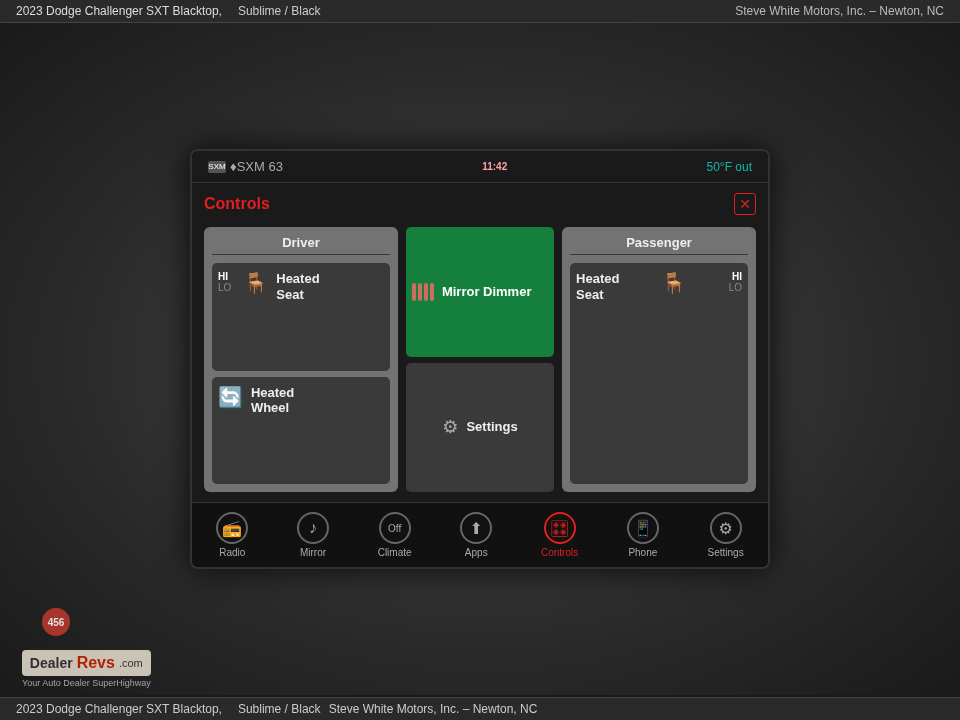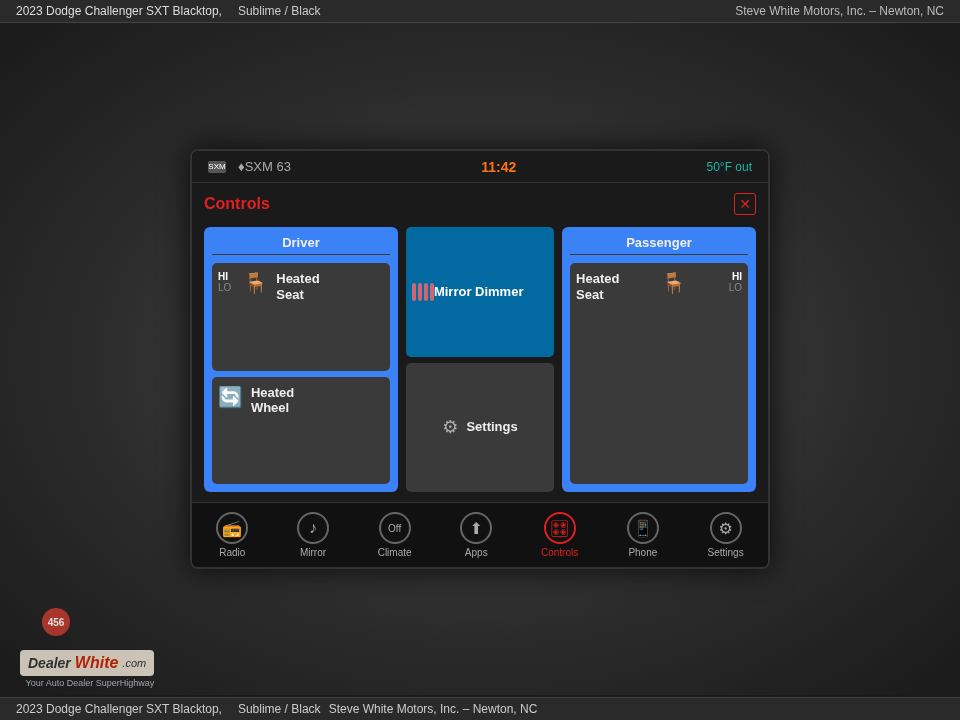--- a/index.html
+++ b/index.html
@@ -73,36 +73,36 @@
       align-items: center;
       gap: 16px;
       border-bottom: 1px solid #333;
       min-height: 32px;
     }
     .screen-status .sxm {
       color: #aaa;
       font-size: 13px;
       display: flex;
       align-items: center;
-      gap: 12px;
+      gap: 4px;
     }
     .screen-status .sxm-icon {
       width: 18px;
       height: 12px;
       background: #555;
       border-radius: 2px;
       display: inline-block;
       font-size: 8px;
       color: #fff;
       text-align: center;
       line-height: 12px;
     }
     .screen-status .time {
-      color: #f97316;
-      font-size: 14px;
+      color: #fca5a5;
+      font-size: 10px;
       font-weight: bold;
       margin-left: auto;
       margin-right: auto;
     }
     .screen-status .temp {
       color: #14b8a6;
       font-size: 12px;
     }
 
     
@@ -141,21 +141,21 @@
     }
 
     
     .zones-row {
       display: flex;
       gap: 8px;
       flex: 1;
     }
 
     .zone {
-      background: #3b82f6;
+      background: #737373;
       border-radius: 6px;
       padding: 8px;
       display: flex;
       flex-direction: column;
       gap: 6px;
     }
     .zone-driver { flex: 1.2; }
     .zone-center { flex: 1; display: flex; flex-direction: column; gap: 6px; }
     .zone-passenger { flex: 1.2; }
 
@@ -198,25 +198,26 @@
       display: flex;
       flex-direction: column;
       align-items: flex-start;
       margin-right: 4px;
     }
     .hi-text { color: #fff; font-size: 10px; font-weight: bold; }
     .lo-text { color: #888; font-size: 10px; }
 
     
     .ctrl-btn-active {
-      background: #0369a1;
+      background: #15803d;
       border-radius: 5px;
       padding: 8px 6px;
       display: flex;
       align-items: center;
+      gap: 8px;
       cursor: pointer;
       flex: 1;
     }
     .ctrl-btn-active .ctrl-btn-label { color: #fff; }
     .mirror-stripe {
       width: 4px;
       height: 18px;
       background: #ff6666;
       border-radius: 2px;
       opacity: 0.8;
@@ -304,21 +305,20 @@
       align-items: flex-end;
       opacity: 0.85;
     }
     .watermark-logo {
       background: #e8e0d0;
       border-radius: 4px;
       padding: 4px 8px;
       display: flex;
       align-items: center;
       gap: 4px;
-      font-style: italic;
     }
     .watermark-logo-text {
       font-size: 14px;
       font-weight: bold;
       color: #333;
     }
     .watermark-logo-revs {
       color: #cc2200;
       font-weight: bold;
     }
@@ -472,21 +472,21 @@
     </div>
 
   </div>
 
 </div>
 
 <div class="watermark">
   <div class="badge-456">456</div>
   <div class="watermark-logo">
     <span class="watermark-logo-text">Dealer</span>
-    <span class="watermark-logo-revs">White</span>
+    <span class="watermark-logo-revs">Revs</span>
     <span class="watermark-logo-com">.com</span>
   </div>
   <span class="watermark-sub">Your Auto Dealer SuperHighway</span>
 </div>
 
 <div class="bottom-bar">
   <span class="title">2023 Dodge Challenger SXT Blacktop,</span>
   <span class="sep"></span>
   <span>Sublime / Black</span>
   <span class="dealer">Steve White Motors, Inc. – Newton, NC</span>

